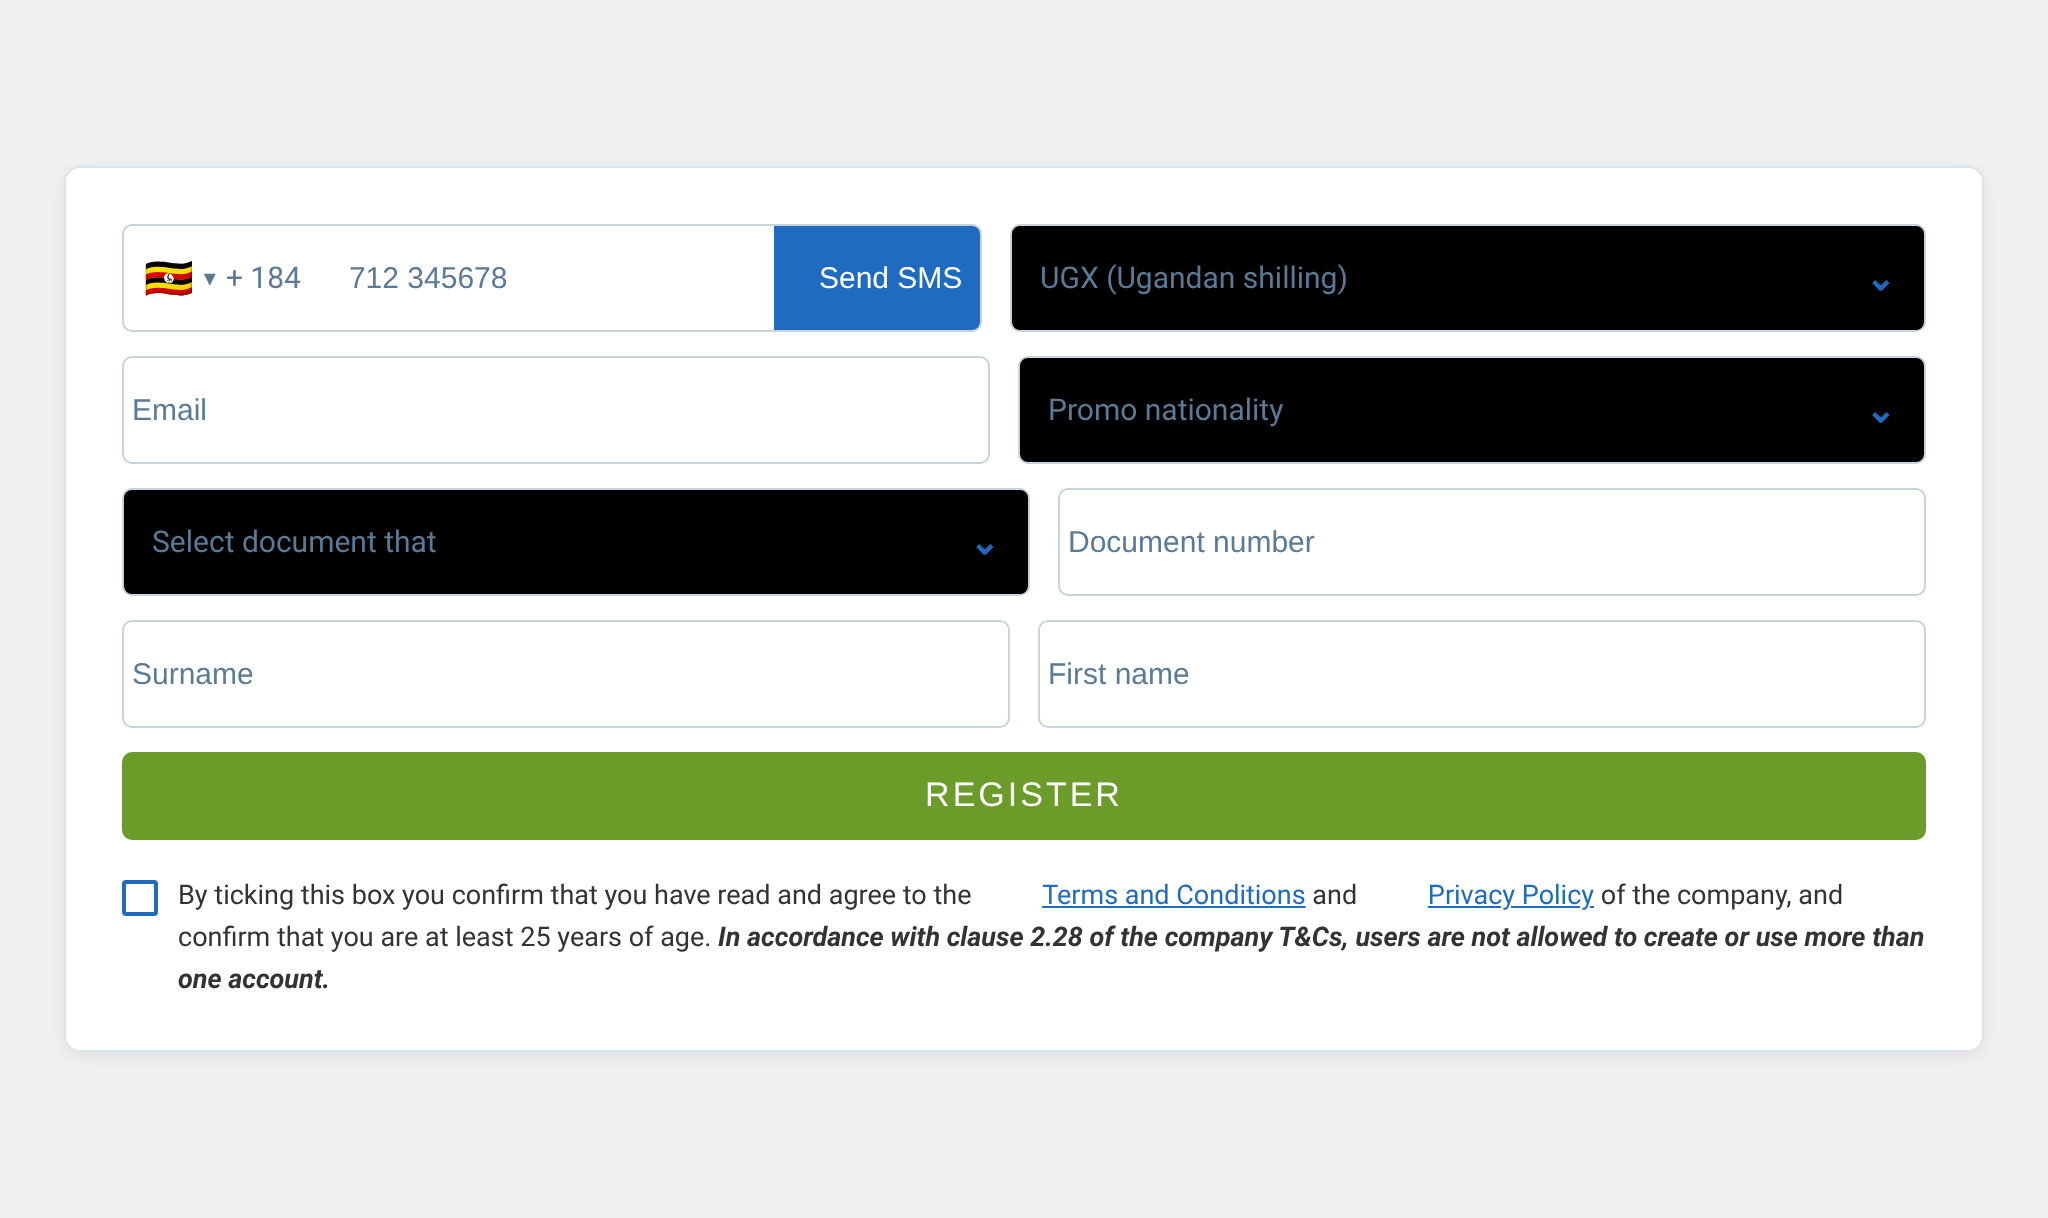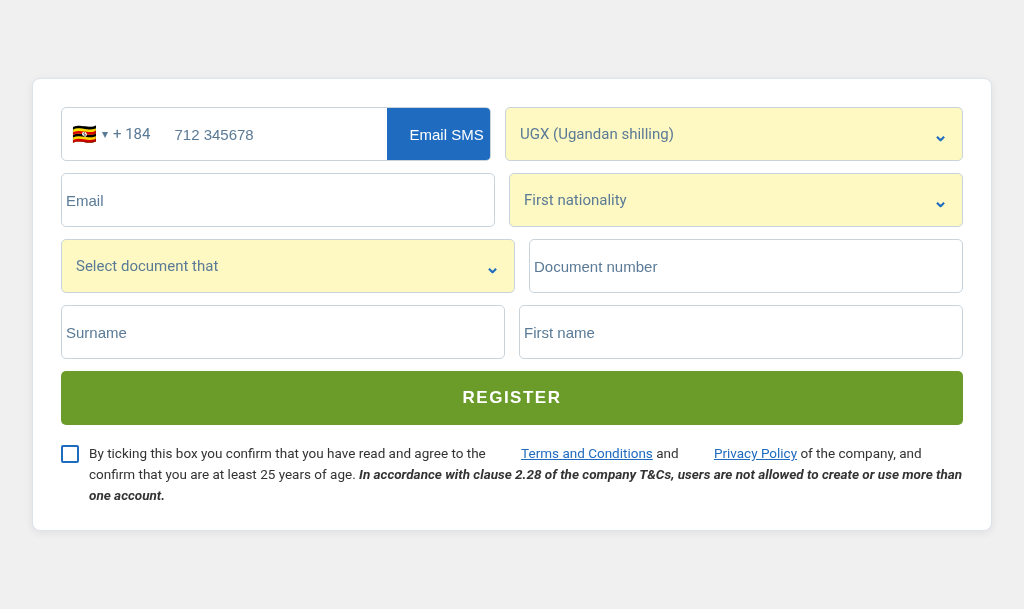--- a/index.html
+++ b/index.html
@@ -96,36 +96,36 @@
       border: 1.5px solid #c8d3dc;
       border-radius: 5px;
       height: 54px;
       display: flex;
       align-items: center;
       justify-content: space-between;
       padding: 0 14px;
       cursor: pointer;
       color: #5a7a96;
       font-size: 15px;
-      background: #fef9c3;
+      background: #000000;
     }
     .select-field .chevron-down {
       color: #1e6bbf;
       font-size: 18px;
       font-weight: bold;
     }
     .register-btn {
       width: 100%;
-      height: 54px;
+      height: 44px;
       background: #6b9c2a;
       color: #fff;
       border: none;
       border-radius: 5px;
       font-size: 17px;
-      font-weight: 700;
+      font-weight: 400;
       letter-spacing: 1.5px;
       cursor: pointer;
       margin-bottom: 18px;
       text-transform: uppercase;
     }
     .terms-section {
       display: flex;
       align-items: flex-start;
       gap: 10px;
       font-size: 13.5px;
@@ -163,36 +163,36 @@
   <div class="row">
     <div class="field-with-button">
       <div class="phone-section">
         <div class="phone-flag-area">
           <span class="flag-emoji">🇺🇬</span>
           <span class="chevron">▾</span>
           <span>+ 184</span>
         </div>
         <input type="text" placeholder="712 345678" style="">
       </div>
-      <button class="btn-blue">Email SMS</button>
+      <button class="btn-blue">Send SMS</button>
     </div>
 
     <div class="select-field">
       <span>UGX (Ugandan shilling)</span>
       <span class="chevron-down">⌄</span>
     </div>
   </div>
 
   
   <div class="row">
     <div class="field">
       <input type="email" placeholder="Email" style="">
     </div>
     <div class="select-field">
-      <span>First nationality</span>
+      <span>Promo nationality</span>
       <span class="chevron-down">⌄</span>
     </div>
   </div>
 
   
   <div class="row">
     <div class="select-field">
       <span>Select document that</span>
       <span class="chevron-down">⌄</span>
     </div>

